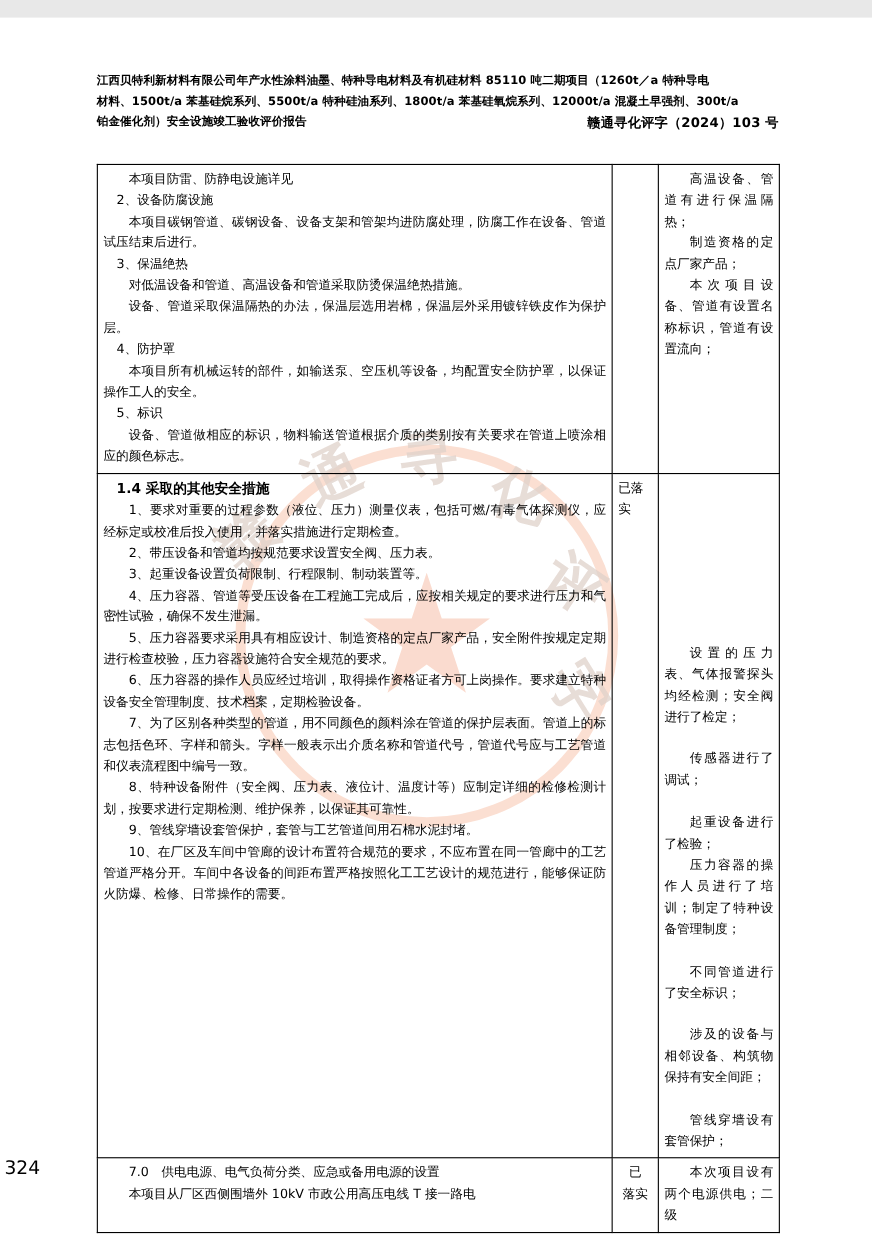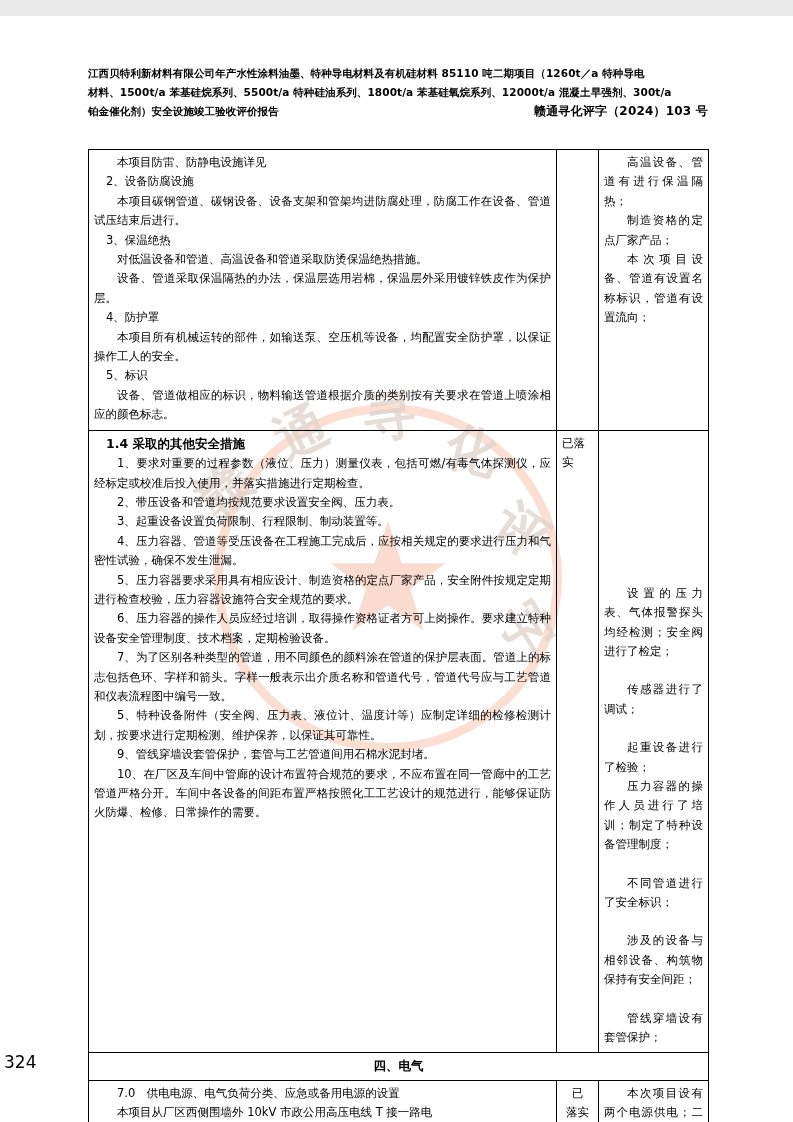--- a/index.html
+++ b/index.html
@@ -210,39 +210,36 @@
       <tr>
         <td>
           <p class="sec-title">1.4 采取的其他安全措施</p>
           <p class="p ind1">1、要求对重要的过程参数（液位、压力）测量仪表，包括可燃/有毒气体探测仪，应经标定或校准后投入使用，并落实措施进行定期检查。</p>
           <p class="p ind1">2、带压设备和管道均按规范要求设置安全阀、压力表。</p>
           <p class="p ind1">3、起重设备设置负荷限制、行程限制、制动装置等。</p>
           <p class="p ind1">4、压力容器、管道等受压设备在工程施工完成后，应按相关规定的要求进行压力和气密性试验，确保不发生泄漏。</p>
           <p class="p ind1">5、压力容器要求采用具有相应设计、制造资格的定点厂家产品，安全附件按规定定期进行检查校验，压力容器设施符合安全规范的要求。</p>
           <p class="p ind1">6、压力容器的操作人员应经过培训，取得操作资格证者方可上岗操作。要求建立特种设备安全管理制度、技术档案，定期检验设备。</p>
           <p class="p ind1">7、为了区别各种类型的管道，用不同颜色的颜料涂在管道的保护层表面。管道上的标志包括色环、字样和箭头。字样一般表示出介质名称和管道代号，管道代号应与工艺管道和仪表流程图中编号一致。</p>
-          <p class="p ind1">5、特种设备附件（安全阀、压力表、液位计、温度计等）应制定详细的检修检测计划，按要求进行定期检测、维护保养，以保证其可靠性。</p>
+          <p class="p ind1">8、特种设备附件（安全阀、压力表、液位计、温度计等）应制定详细的检修检测计划，按要求进行定期检测、维护保养，以保证其可靠性。</p>
           <p class="p ind1">9、管线穿墙设套管保护，套管与工艺管道间用石棉水泥封堵。</p>
           <p class="p ind1">10、在厂区及车间中管廊的设计布置符合规范的要求，不应布置在同一管廊中的工艺管道严格分开。车间中各设备的间距布置严格按照化工工艺设计的规范进行，能够保证防火防爆、检修、日常操作的需要。</p>
         </td>
         <td class="status-cell status-mid">已落实</td>
         <td class="note-cell">
           <p class="np" style="margin-top:150px;">设置的压力表、气体报警探头均经检测；安全阀进行了检定；</p>
           <p class="np gap">传感器进行了调试；</p>
           <p class="np gap">起重设备进行了检验；</p>
           <p class="np">压力容器的操作人员进行了培训；制定了特种设备管理制度；</p>
           <p class="np gap">不同管道进行了安全标识；</p>
           <p class="np gap">涉及的设备与相邻设备、构筑物保持有安全间距；</p>
           <p class="np gap">管线穿墙设有套管保护；</p>
         </td>
       </tr>
 
-      <tr class="center-row">
-        <td colspan="3">四、电气</td>
-      </tr>
 
       <tr>
         <td>
           <p class="p ind1">7.0　供电电源、电气负荷分类、应急或备用电源的设置</p>
           <p class="p ind1">本项目从厂区西侧围墙外 10kV 市政公用高压电线 T 接一路电</p>
         </td>
         <td class="status-cell" style="vertical-align:top;">已　落实</td>
         <td class="note-cell">
           <p class="np">本次项目设有两个电源供电；二级</p>
         </td>

